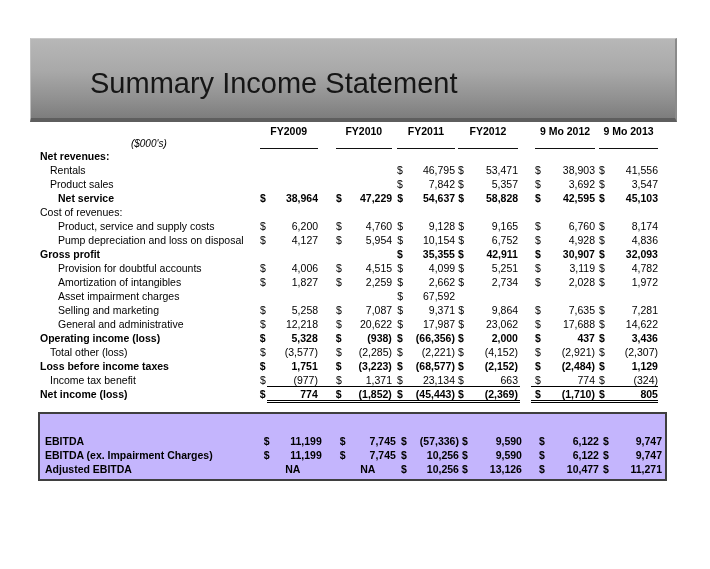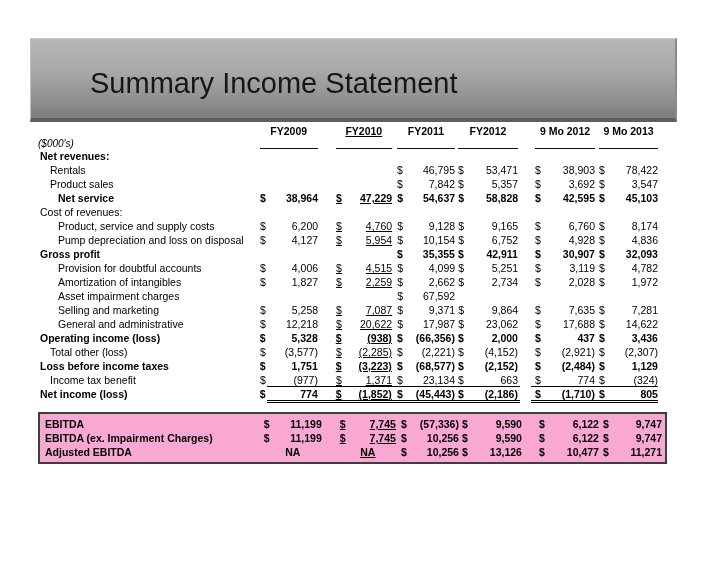--- a/index.html
+++ b/index.html
@@ -18,45 +18,45 @@
     border-bottom:4px solid #5e5e5e;
     display:flex;align-items:center;
   }
   .banner .title{
     padding-left:59px;padding-top:10px;font-size:29px;color:#161616;
     letter-spacing:0px;white-space:nowrap;
   }
   
   .sheet{position:absolute;left:38px;top:131px;width:620px;font-size:10.5px;}
   .hdr{display:flex;height:18px;align-items:flex-end;}
-  .hdr .lblcol{width:229px;font-style:italic;font-size:10px;}
+  .hdr .lblcol{width:229px;text-align:center;font-style:italic;font-size:10px;}
   .hdr .col{font-weight:bold;text-align:center;border-bottom:1.4px solid #111;padding-bottom:11px;}
   .row{display:flex;height:14px;line-height:14px;position:relative;align-items:center;white-space:nowrap;}
   .lbl{width:229px;box-sizing:border-box;overflow:hidden;}
   .ind0{padding-left:2px;}
   .ind1{padding-left:12px;}
   .ind2{padding-left:20px;}
   .cell{display:flex;justify-content:space-between;box-sizing:border-box;}
   .c0{width:60px;}
-  .c1{width:58px;margin-left:18px;text-decoration:underline;}
+  .c1{width:58px;margin-left:18px;}
   .c2{width:60px;margin-left:5px;}
   .c3{width:62px;margin-left:3px;}
   .c4{width:62px;margin-left:17px;}
   .c5{width:61px;margin-left:4px;}
   .bold{font-weight:bold;}
   .na{width:100%;text-align:center;}
   .rule{position:absolute;bottom:0;height:0;border-top:1px solid #000;}
   .rule2{position:absolute;bottom:-2px;height:3px;box-sizing:border-box;
          border-top:1px solid #000;border-bottom:1px solid #000;}
   .g1{left:229px;width:253px;}
   .g2{left:493px;width:127px;}
   
   .ebox{
     position:absolute;left:38px;top:412px;width:629px;box-sizing:border-box;
-    background:#f9a8d4;border:2px solid #3f3f3f;padding:3px 3px 3px 2px;
+    background:#c4b5fd;border:2px solid #3f3f3f;padding:20px 3px 3px 2px;
     font-size:10.5px;
   }
   .ebox .row{height:14px;}
   .ebox .lbl{width:229px;padding-left:3px;}
 </style>
 </head>
 <body>
 
 <div class="banner">
   <div class="title">Summary Income Statement</div>
@@ -94,21 +94,21 @@
         <div class="cell c3">
           <span>$</span>
           <span>53,471</span>
         </div>
         <div class="cell c4">
           <span>$</span>
           <span>38,903</span>
         </div>
         <div class="cell c5">
           <span>$</span>
-          <span>78,422</span>
+          <span>41,556</span>
         </div>
       </div>
       <div class="row">
         <div class="lbl ind1">Product sales</div>
         <div class="cell c0"></div>
         <div class="cell c1"></div>
         <div class="cell c2">
           <span>$</span>
           <span>7,842</span>
         </div>
@@ -475,21 +475,21 @@
         <div class="cell c1">
           <span>$</span>
           <span>(1,852)</span>
         </div>
         <div class="cell c2">
           <span>$</span>
           <span>(45,443)</span>
         </div>
         <div class="cell c3">
           <span>$</span>
-          <span>(2,186)</span>
+          <span>(2,369)</span>
         </div>
         <div class="cell c4">
           <span>$</span>
           <span>(1,710)</span>
         </div>
         <div class="cell c5">
           <span>$</span>
           <span>805</span>
         </div>
         <div class="rule2 g1"></div>

